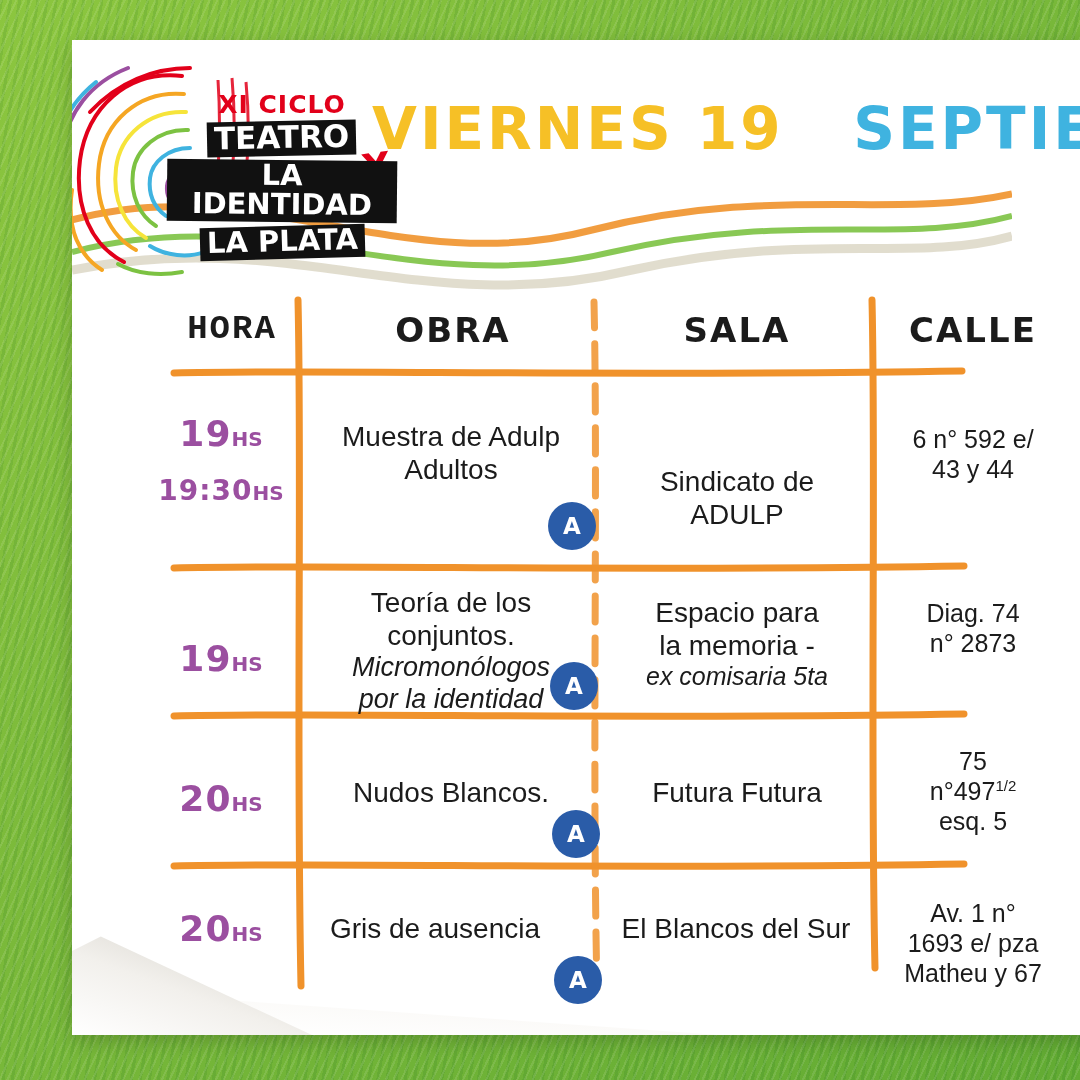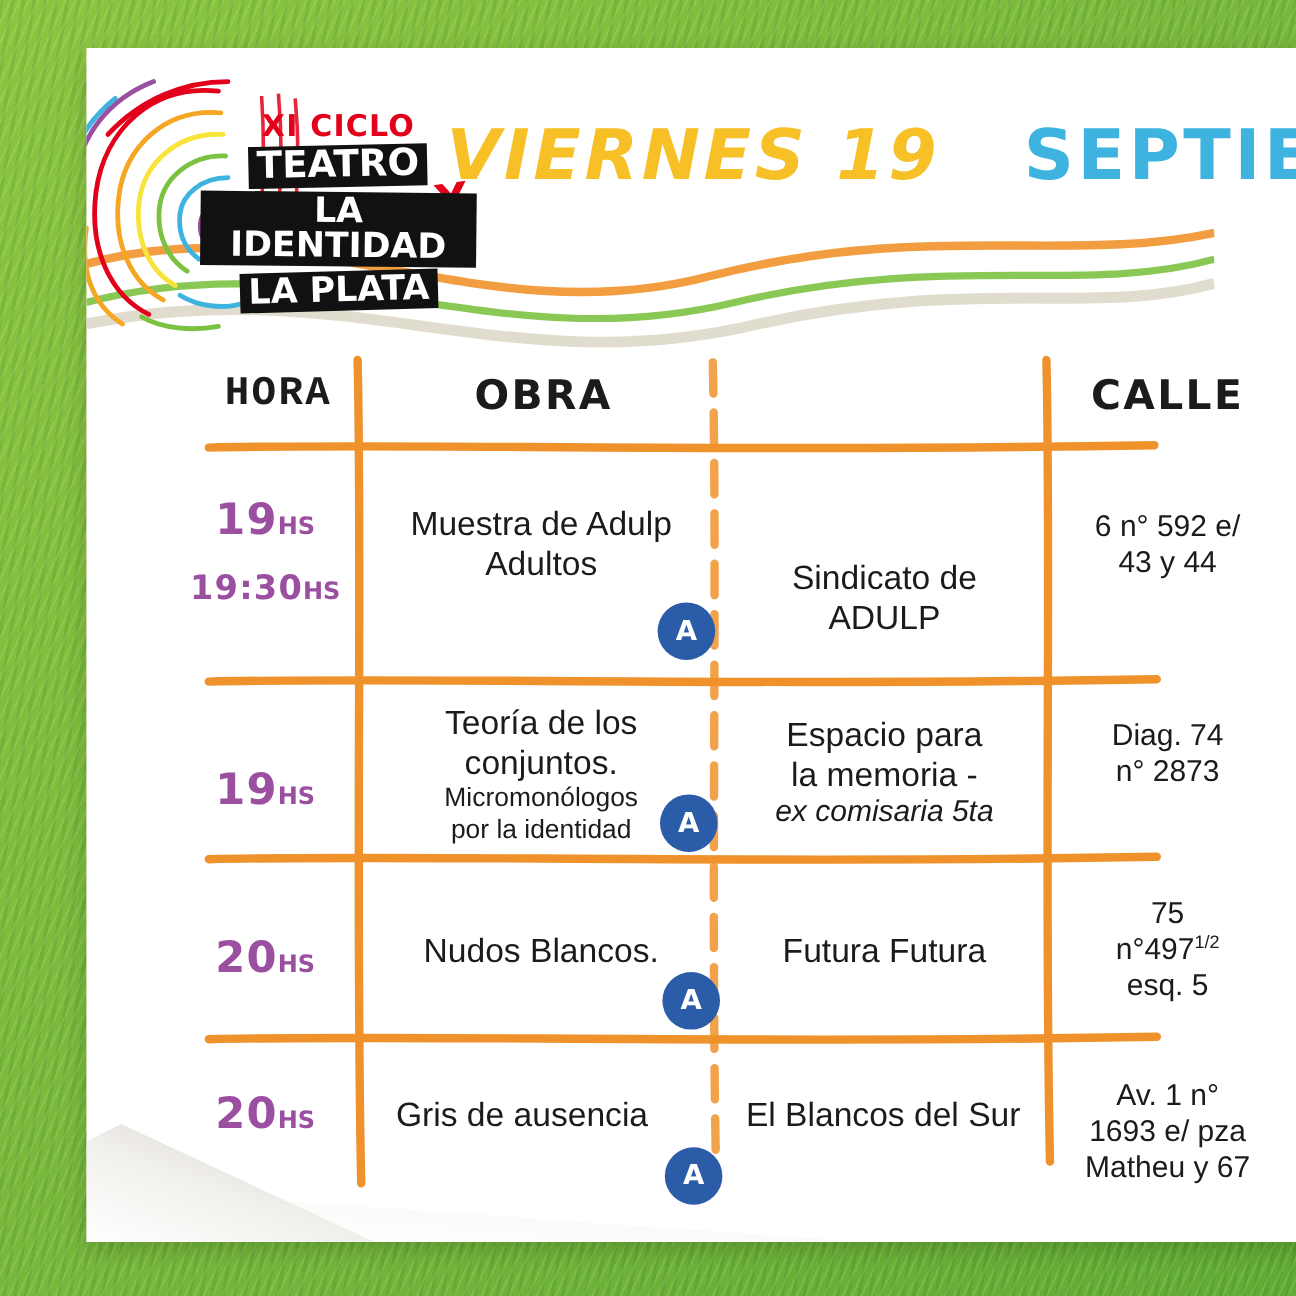--- a/index.html
+++ b/index.html
@@ -129,21 +129,21 @@
     left: 300px;
     top: 55px;
     width: 620px;
     text-align: center;
     font-family: "DejaVu Sans", sans-serif;
     font-weight: bold;
     font-size: 58px;
     letter-spacing: 3px;
     white-space: nowrap;
   }
-  .date-title .v { color: #f6c026; font-style: italic; }
+  .date-title .v { color: #f6c026; }
   .date-title .s { color: #3fb3e0; }
 
   
   .table {
     position: absolute;
     left: 30px;
     top: 228px;
     width: 880px;
     height: 730px;
   }
@@ -170,21 +170,21 @@
   .cell.hora {
     color: #9b4fa0;
     font-family: "DejaVu Sans", sans-serif;
     font-weight: bold;
     font-size: 36px;
     letter-spacing: 1px;
   }
   .cell.hora .hs { font-size: 20px; letter-spacing: 0px; }
   .cell.hora .small { font-size: 28px; }
   .cell.obra { font-size: 28px; }
-  .cell.obra .ital { font-size: 22px; }
+  .cell.obra .ital { font-style: italic; font-size: 27px; }
   .cell.sala { font-size: 28px; }
   .cell.calle { font-size: 25px; line-height: 1.2; }
   .cell.calle .frac { font-size: 15px; vertical-align: super; }
 
   .badge {
     position: absolute;
     width: 48px;
     height: 48px;
     border-radius: 50%;
     background: #2a5ca8;
@@ -262,20 +262,21 @@
           <path d="M196,32 C200,200 194,480 199,718"></path>
           <path d="M770,32 C774,200 768,480 773,700"></path>
         </g>
         <g stroke="#f0922b" stroke-width="7" stroke-linecap="round" stroke-dasharray="26 16" fill="none" opacity="0.85">
           <path d="M492,34 C496,210 490,500 495,720"></path>
         </g>
       </svg>
 
       <div class="th" style="left:60px; top:42px; width:140px;font-family:Liberation Mono, monospace;">HORA</div>
       <div class="th" style="left:226px; top:42px; width:250px;">OBRA</div>
+      <div class="th" style="left:520px; top:42px; width:230px;">SALA</div>
       <div class="th" style="left:786px; top:42px; width:170px;">CALLE</div>
 
       <div class="cell hora" style="left:44px; top:145px; width:150px;">
         <div><span>19</span><span class="hs">HS</span></div>
         <div style="margin-top:12px;"><span class="small">19:30</span><span class="hs">HS</span></div>
       </div>
       <div class="cell obra" style="left:208px; top:152px; width:282px; white-space:pre-line;"><span>Muestra de Adulp
 Adultos</span></div>
       <div class="cell sala" style="left:506px; top:152px; width:258px; white-space:pre-line;margin-top:45px;"><span>Sindicato de
 ADULP</span></div>

